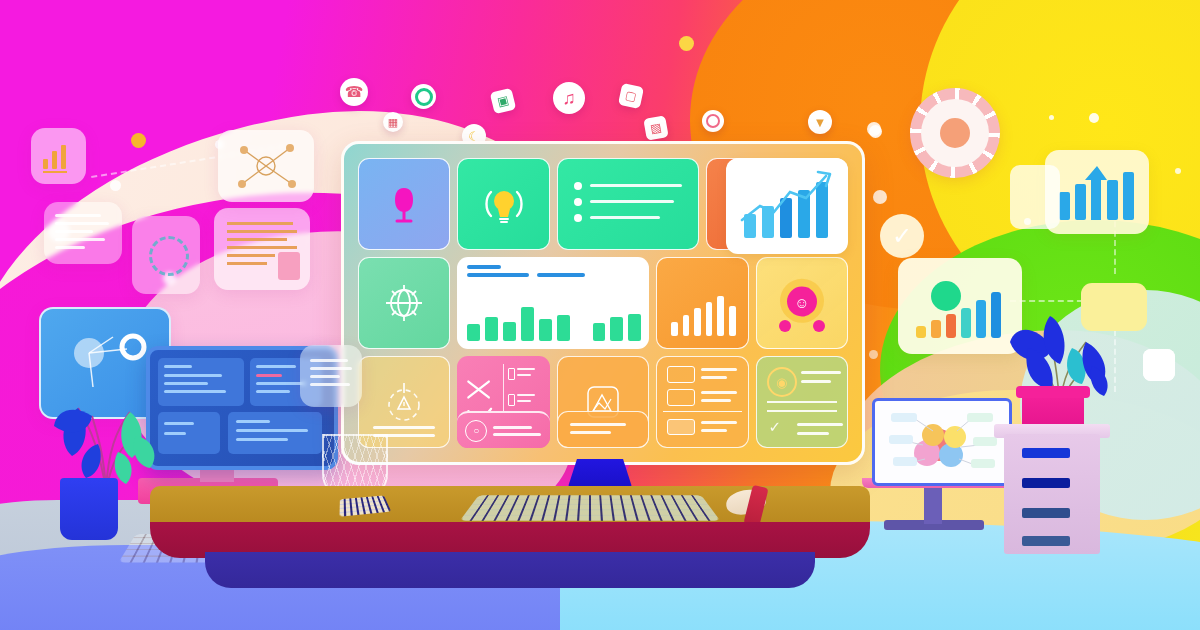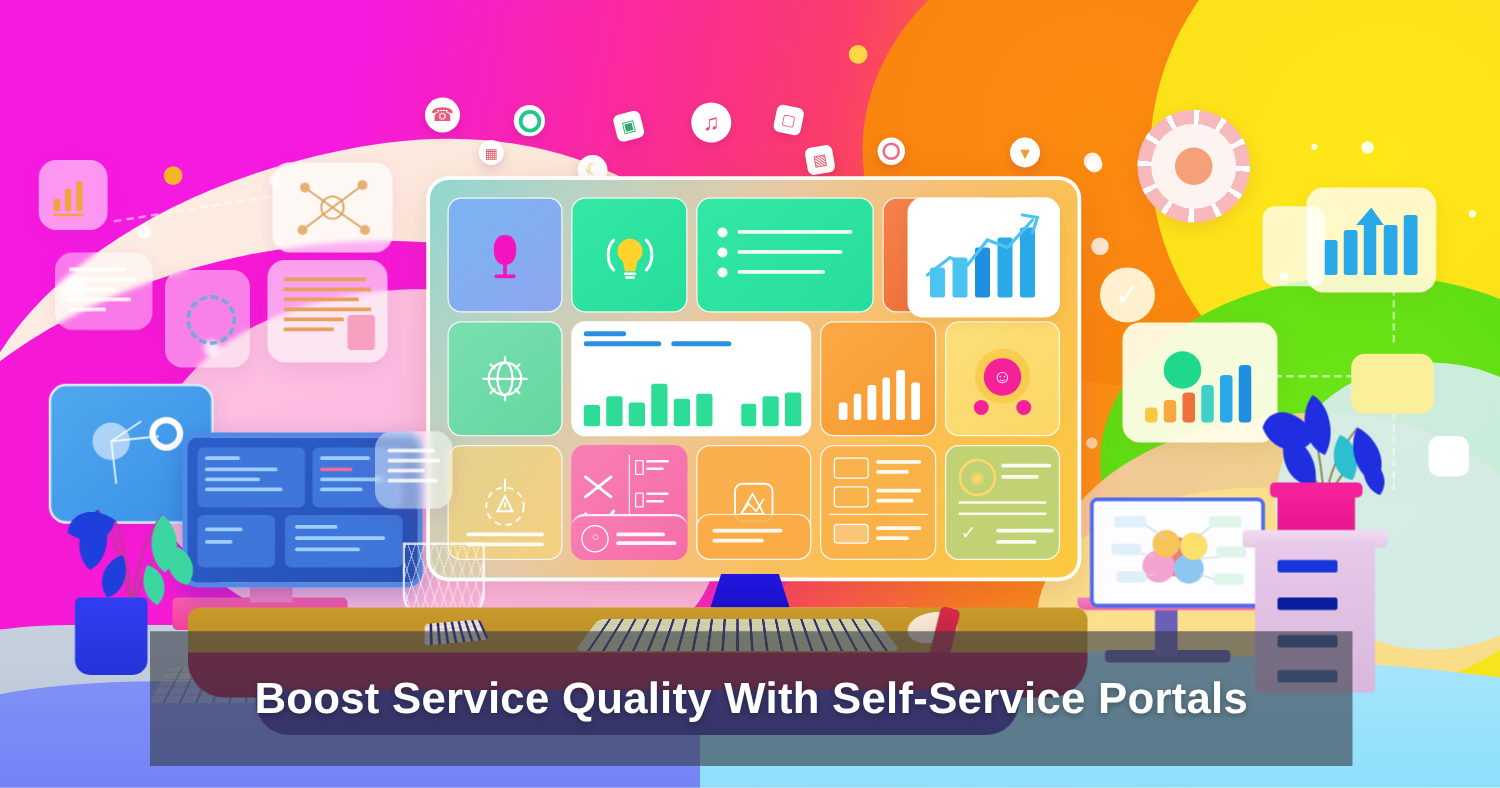--- a/index.html
+++ b/index.html
@@ -621,17 +621,14 @@
   <div class="pot-r"></div>
   <div class="pot-r-rim"></div>
   <div class="cab-top"></div>
   <div class="cabinet">
     <div class="cab-h" style="left:18px;top:14px;width:48px"></div>
     <div class="cab-h" style="left:18px;top:44px;width:48px;background:#0b1e9e"></div>
     <div class="cab-h" style="left:18px;top:74px;width:48px;background:#2f4e8e"></div>
     <div class="cab-h" style="left:18px;top:102px;width:48px;background:#3a5a96"></div>
   </div>
 
-  <div id="banner">
-    <h1>Boost Service Quality With Self-Service Portals</h1>
-  </div>
 
 </div>
 
 </body></html>

